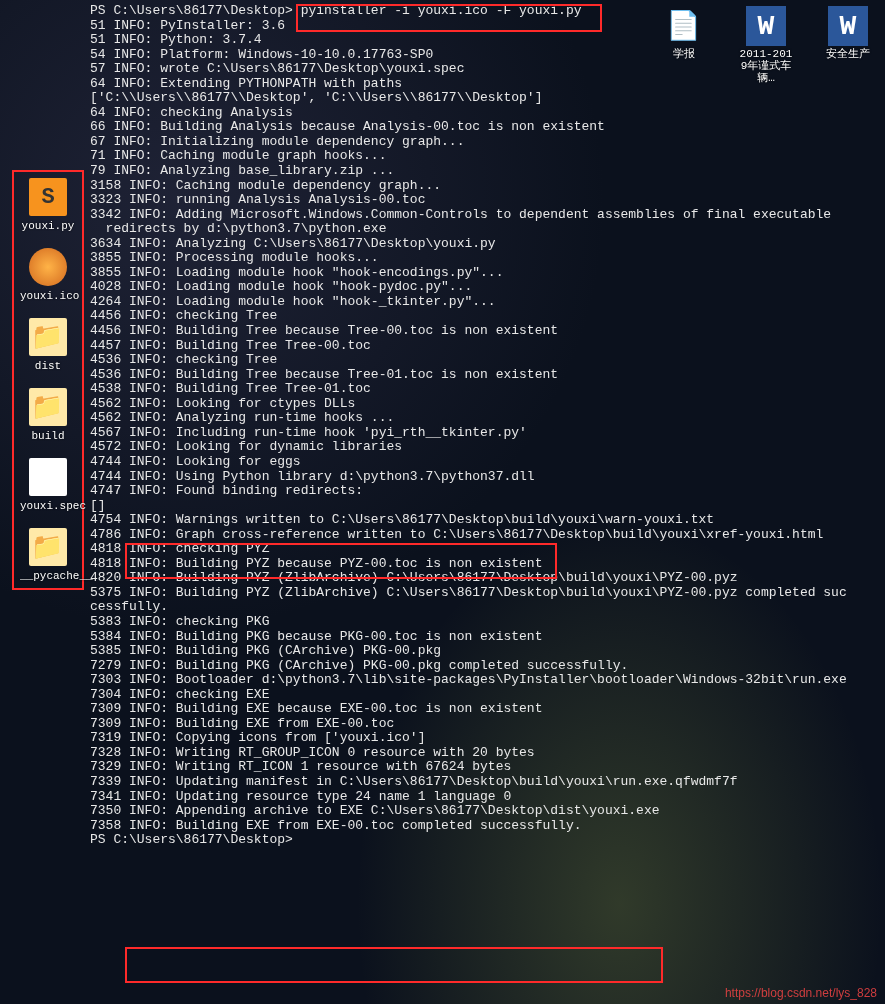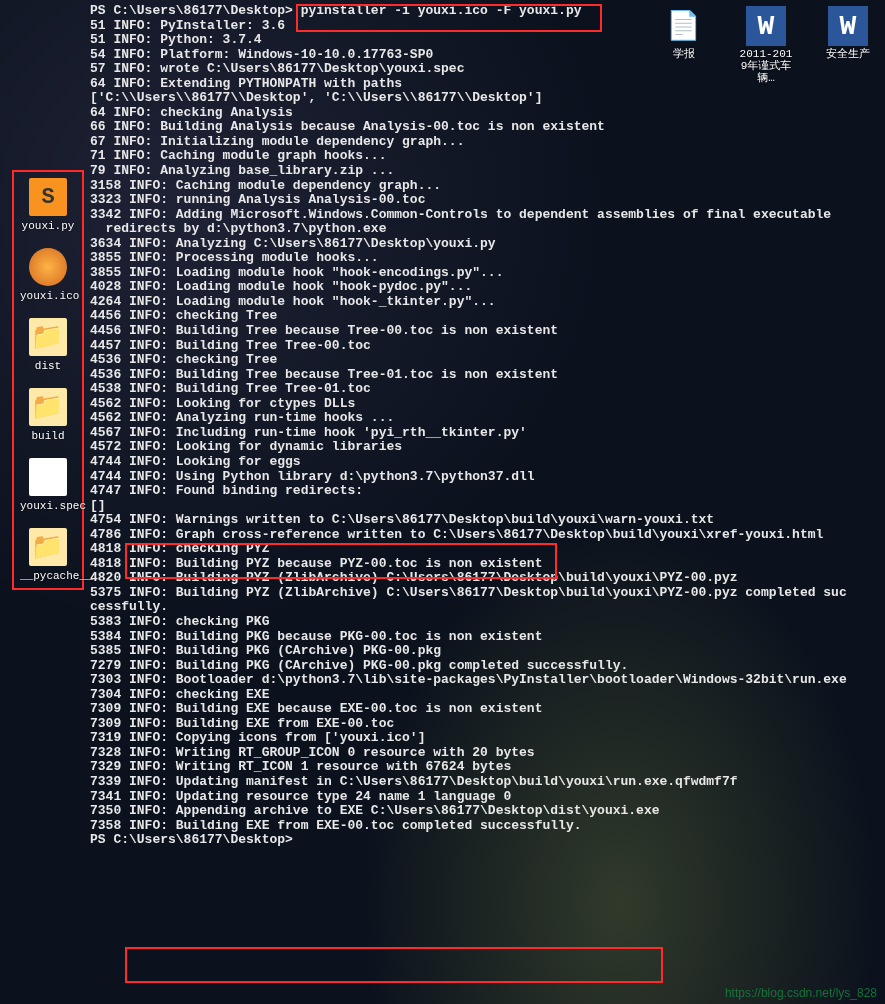--- a/index.html
+++ b/index.html
@@ -32,31 +32,30 @@
   .side .ic { width:38px; height:38px; margin:0 auto 4px; display:flex; align-items:center; justify-content:center; font-size:22px; border-radius:2px; }
   .side .sublime { background:#f7931e; color:#333; font-weight:bold; }
   .side .icofile { background:radial-gradient(circle,#ffb347,#d2691e); border-radius:50%; }
   .side .folder { background:#ffe9a8; color:#b8860b; font-size:26px; }
   .side .spec { background:#fff; color:#333; }
   .side .lbl { text-shadow:0 0 2px #000; }
 
   .terminal {
     position:absolute; left:90px; top:4px; right:4px; bottom:4px;
     overflow:hidden;
-    font-weight:bold;
   }
   .line { white-space:pre; line-height:1.12; font-size:13px; letter-spacing:0px; color:#e8e8e8; }
   .cmd-border { position:absolute; border:2px solid #ff2a2a; }
   .cmd1 { left:206px; top:0px; width:306px; height:28px; }
   .cmd2 { left:35px; top:539px; width:432px; height:36px; }
   .cmd3 { left:35px; top:943px; width:538px; height:36px; }
 
   .watermark {
     position:absolute; bottom:4px; right:8px;
-    font-size:12px; color:#15803d; opacity:0.85; font-family:sans-serif;
+    font-size:12px; color:#ef4444; opacity:0.85; font-family:sans-serif;
   }
 </style>
 </head>
 <body>
 
 <div class="desktop-icons-top">
   <div class="dicon">
     <div class="glyph">📄</div>
     <div class="dicon-label">学报</div>
   </div>

